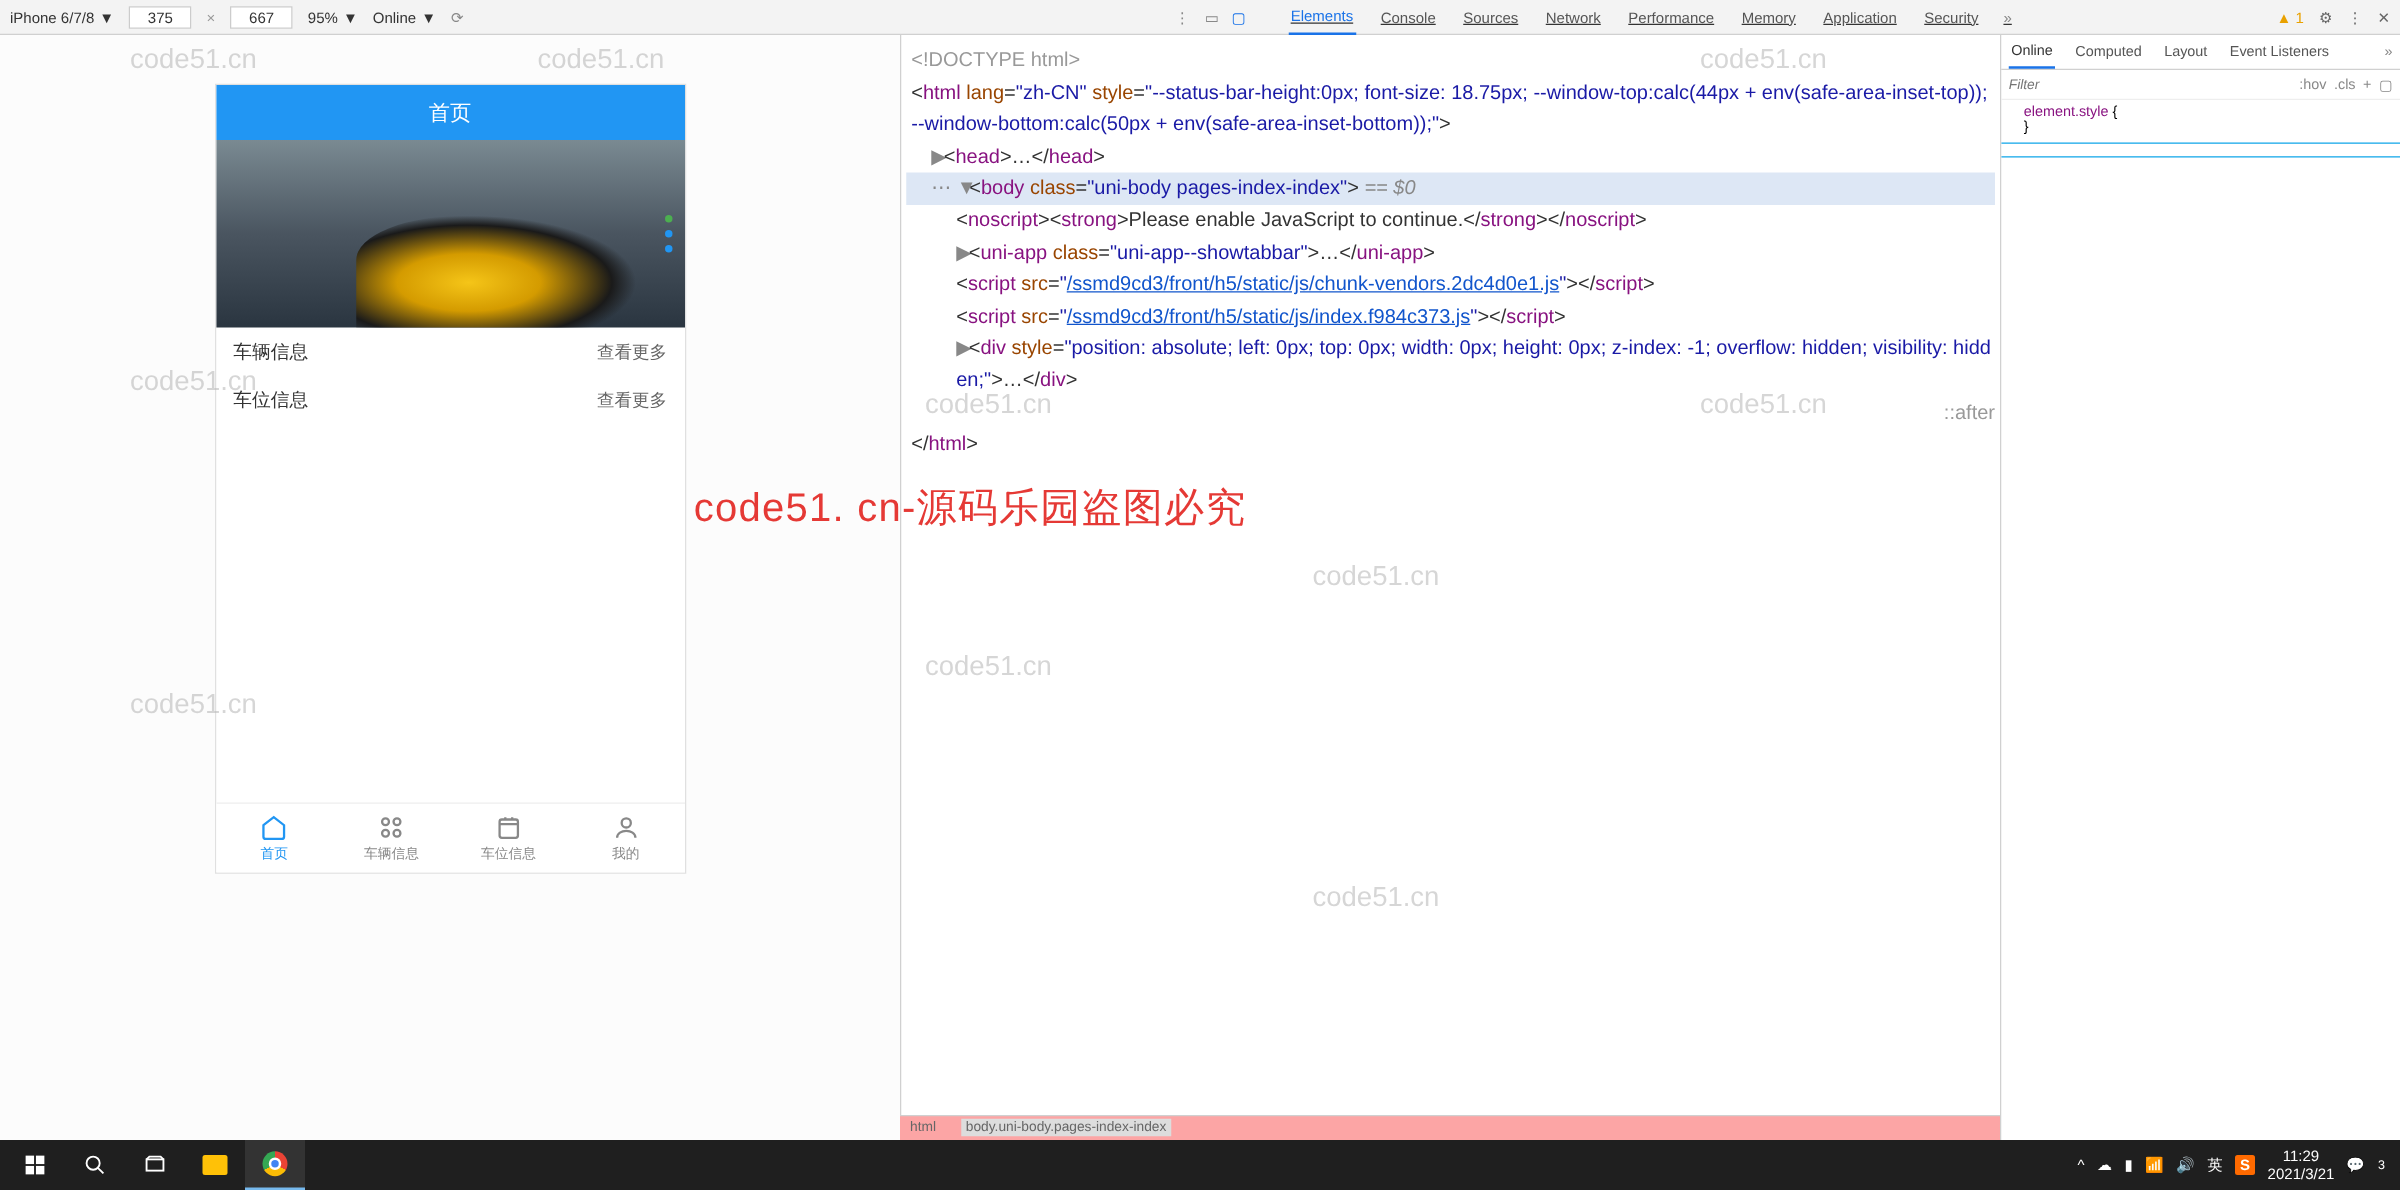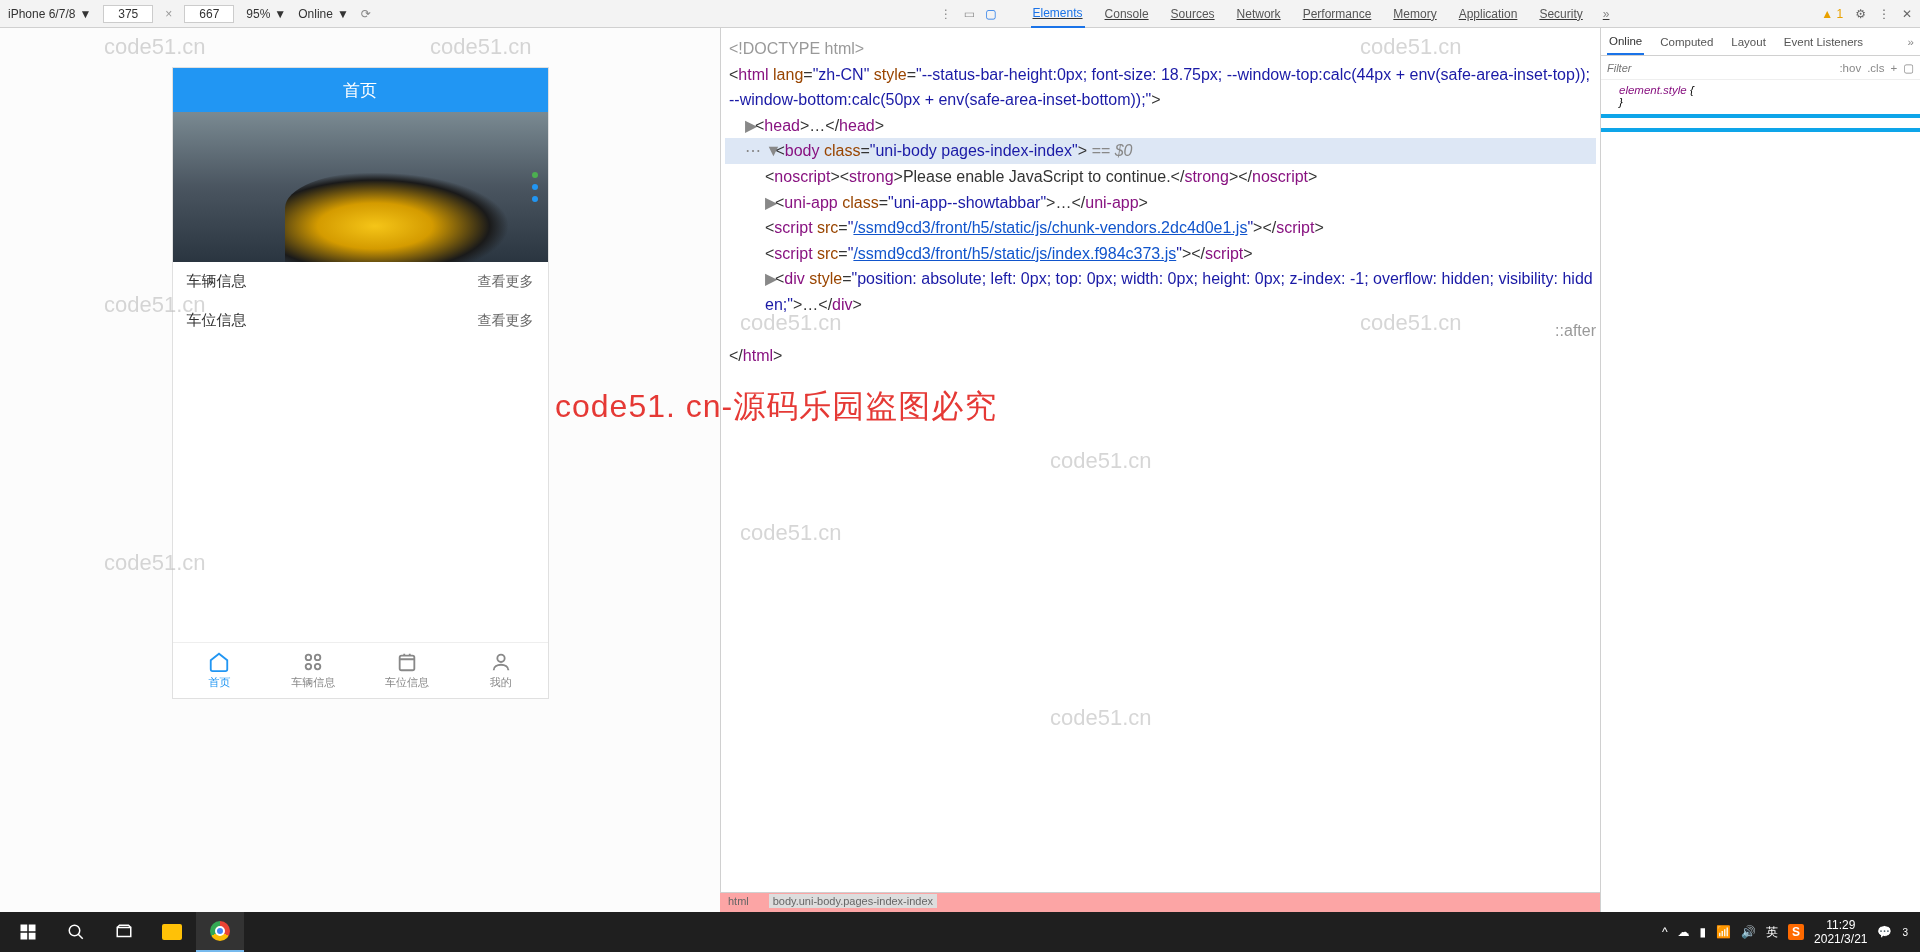--- a/index.html
+++ b/index.html
@@ -57,21 +57,21 @@
 
 
 .styles-pane { width: 320px; border-left: 1px solid #d0d0d0; display: flex; flex-direction: column; font-family: Menlo, Consolas, monospace; font-size: 11.5px; }
 .styles-tabs { display: flex; border-bottom: 1px solid #d0d0d0; padding: 0 6px; gap: 14px; align-items: center; height: 28px; }
 .styles-tabs .stab { padding: 6px 2px; color: #555; cursor: pointer; font-family: Arial; }
 .styles-tabs .stab.active { color: #333; border-bottom: 2px solid #1a73e8; }
 .styles-filter { display: flex; align-items: center; border-bottom: 1px solid #eee; padding: 2px 6px; height: 24px; }
 .styles-filter input { border: none; flex: 1; font-size: 11px; outline: none; font-style: italic; color: #999; }
 .styles-filter .tool { color: #888; margin-left: 6px; font-family: Arial; cursor: pointer; }
 .styles-body { flex: 1; overflow-y: auto; }
-.rule { border-bottom: 4px solid #0ea5e9; padding: 4px 8px 6px 18px; position: relative; font-style: italic; }
+.rule { border-bottom: 1px solid #0ea5e9; padding: 4px 8px 6px 18px; position: relative; }
 .rule .selector { color: #881280; }
 .rule .src { position: absolute; right: 8px; top: 4px; color: #888; font-size: 10.5px; text-decoration: underline; cursor: pointer; }
 
 
 .crumb { position: absolute; bottom: 40px; left: 720px; right: 320px; height: 20px; background: #fca5a5; border-top: 1px solid #d0d0d0; font-size: 11px; color: #666; padding: 2px 8px; font-family: monospace; }
 .crumb .cur { background: #ddd; padding: 1px 4px; }
 
 
 .taskbar { position: absolute; bottom: 0; left: 0; right: 0; height: 40px; background: #1f1f1f; display: flex; align-items: center; padding: 0 4px; color: #fff; }
 .taskbar .tb-item { width: 48px; height: 40px; display: flex; align-items: center; justify-content: center; cursor: pointer; }

